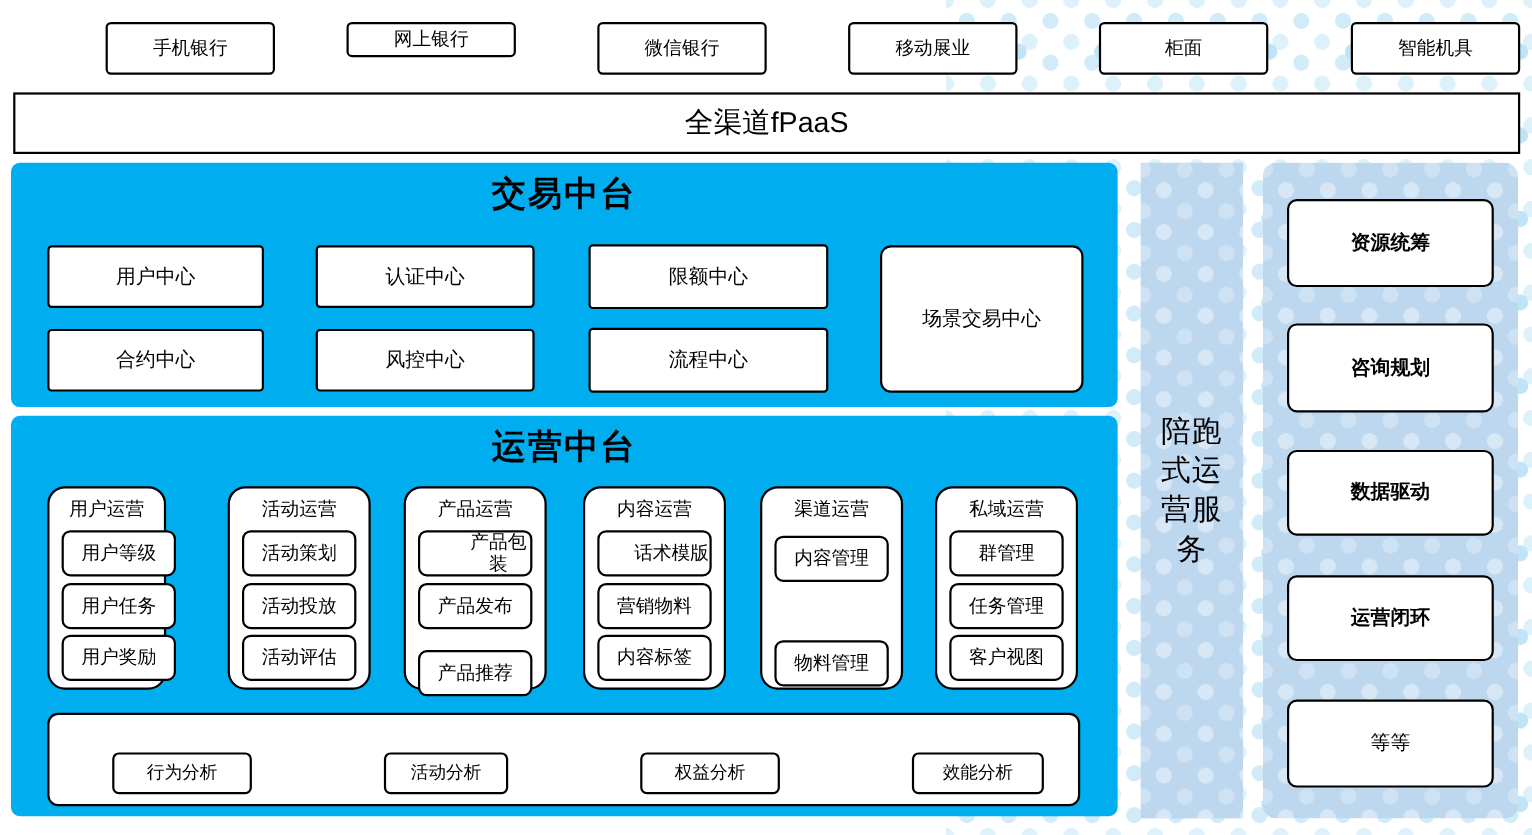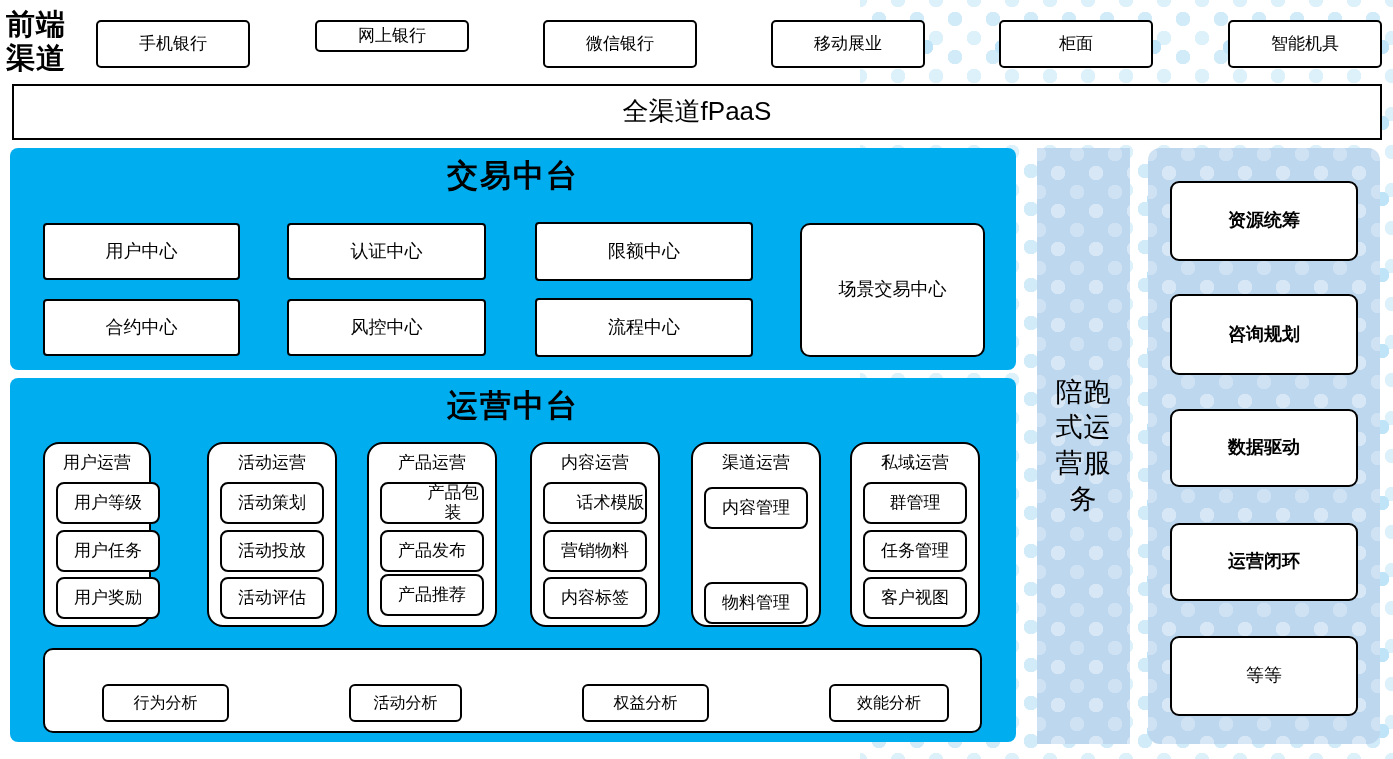--- a/index.html
+++ b/index.html
@@ -51,21 +51,20 @@
   .rp-box { position:absolute; left:22px; width:188px; border-width:2.5px; border-radius:9px; font-size:18px; font-weight:bold; }
   .rp-box.normal { font-weight:normal; }
 </style>
 </head>
 <body>
 
 <div class="canvas">
 
   <div class="dots-layer"></div>
 
-  <div class="abs z serif-title front-label" style="left:6px; top:8px;">前端渠道</div>
 
   <div class="abs z box" style="left:96px;  top:20px; width:154px; height:48px;">手机银行</div>
   <div class="abs z box" style="left:315px; top:20px; width:154px; height:32px;">网上银行</div>
   <div class="abs z box" style="left:543px; top:20px; width:154px; height:48px;">微信银行</div>
   <div class="abs z box" style="left:771px; top:20px; width:154px; height:48px;">移动展业</div>
   <div class="abs z box" style="left:999px; top:20px; width:154px; height:48px;">柜面</div>
   <div class="abs z box" style="left:1228px; top:20px; width:154px; height:48px;">智能机具</div>
 
   <div class="abs z box fpaas" style="left:12px; top:84px; width:1370px; height:56px;">全渠道fPaaS</div>
 
@@ -94,21 +93,21 @@
       <div class="opcol-title">活动运营</div>
       <div class="box opitem" style="top:38px;">活动策划</div>
       <div class="box opitem" style="top:86px;">活动投放</div>
       <div class="box opitem" style="top:133px;">活动评估</div>
     </div>
 
     <div class="opcol" style="left:357px; top:64px; width:130px; height:185px;">
       <div class="opcol-title">产品运营</div>
       <div class="box opitem" style="top:38px;padding-left:42px;">产品包装</div>
       <div class="box opitem" style="top:86px;">产品发布</div>
-      <div class="box opitem" style="top:130px;">产品推荐</div>
+      <div class="box opitem" style="top:147px;">产品推荐</div>
     </div>
 
     <div class="opcol" style="left:520px; top:64px; width:130px; height:185px;">
       <div class="opcol-title">内容运营</div>
       <div class="box opitem" style="top:38px;padding-left:31px;">话术模版</div>
       <div class="box opitem" style="top:86px;">营销物料</div>
       <div class="box opitem" style="top:133px;">内容标签</div>
     </div>
 
     <div class="opcol" style="left:681px; top:64px; width:130px; height:185px;">

